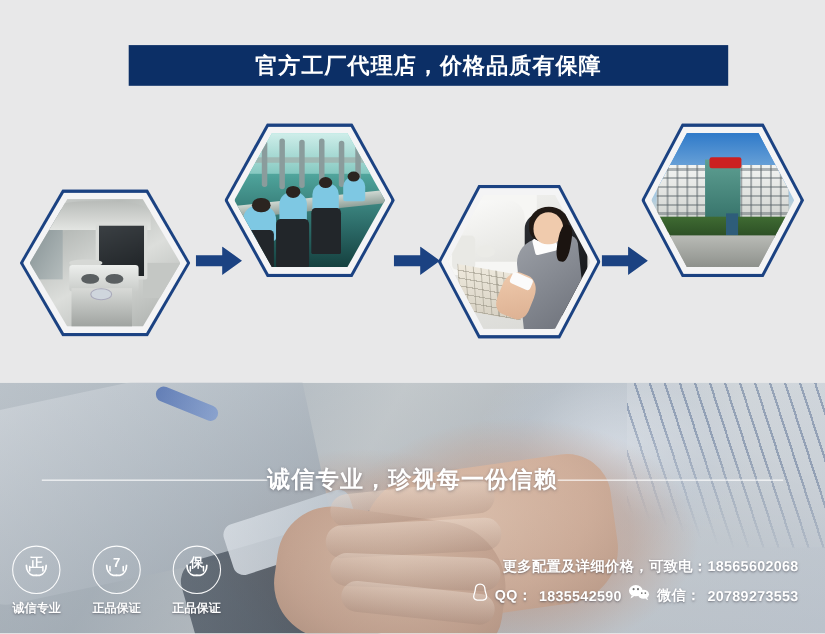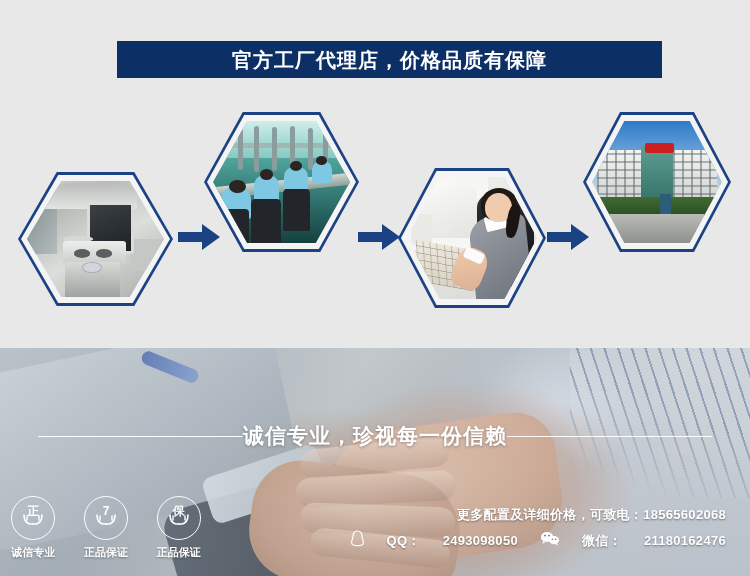--- a/index.html
+++ b/index.html
@@ -209,21 +209,21 @@
      position:absolute;top:8px;left:0;width:100%;text-align:center;}
   .badge-hands{position:absolute;bottom:9px;left:0;width:100%;text-align:center;}
   .badge-label{color:#ffffff;font-size:11px;font-weight:bold;white-space:nowrap;
      text-shadow:0 1px 2px rgba(50,50,60,.5);}
 
   
   #contact{position:absolute;right:24px;top:158px;width:300px;
      display:flex;flex-direction:column;align-items:flex-end;gap:6px;}
   #contact .line1{color:#ffffff;font-size:13px;font-weight:bold;white-space:nowrap;
      text-shadow:0 1px 2px rgba(50,50,60,.55);letter-spacing:.3px;}
-  #contact .line2{display:flex;align-items:center;gap:22px;white-space:nowrap;}
+  #contact .line2{display:flex;align-items:center;gap:6px;white-space:nowrap;}
   #contact .line2 span.txt{color:#ffffff;font-size:13px;font-weight:bold;
      text-shadow:0 1px 2px rgba(50,50,60,.55);letter-spacing:.3px;}
 </style>
 </head>
 <body>
 
 <div id="page">
 
   <div id="top-section">
 
@@ -409,33 +409,33 @@
 
     <div id="contact">
       <div class="line1">更多配置及详细价格，可致电：18565602068</div>
       <div class="line2">
         <span>
           <svg width="15" height="17" viewBox="0 0 15 17">
             <path d="M7.5 1 C4.6 1, 3.1 3.2, 3.1 6 C3.1 8, 1.6 10.4, 1.6 12.4 C1.6 14.4, 4.2 15.6, 7.5 15.6 C10.8 15.6, 13.4 14.4, 13.4 12.4 C13.4 10.4, 11.9 8, 11.9 6 C11.9 3.2, 10.4 1, 7.5 1 Z" fill="none" stroke="#ffffff" stroke-width="1.2"></path>
           </svg>
         </span>
         <span class="txt">QQ：</span>
-        <span class="txt">2493098050</span>
+        <span class="txt">1835542590</span>
         <span>
           <svg width="20" height="15" viewBox="0 0 20 15">
             <ellipse cx="7" cy="6" rx="6.2" ry="5.1" fill="#ffffff"></ellipse>
             <path d="M3.4 10 L2.2 13 L5.3 11.3 Z" fill="#ffffff"></path>
             <circle cx="5" cy="4.6" r="0.95" fill="#6f6f6f"></circle>
             <circle cx="9" cy="4.6" r="0.95" fill="#6f6f6f"></circle>
             <ellipse cx="14" cy="9.2" rx="5" ry="4.1" fill="#ffffff"></ellipse>
             <path d="M17.2 12.3 L18.3 14.6 L15.6 13.3 Z" fill="#ffffff"></path>
             <circle cx="12.4" cy="8.2" r="0.8" fill="#6f6f6f"></circle>
             <circle cx="15.7" cy="8.2" r="0.8" fill="#6f6f6f"></circle>
           </svg>
         </span>
         <span class="txt">微信：</span>
-        <span class="txt">21180162476</span>
+        <span class="txt">20789273553</span>
       </div>
     </div>
 
   </div>
 
 </div>
 
 </body></html>

